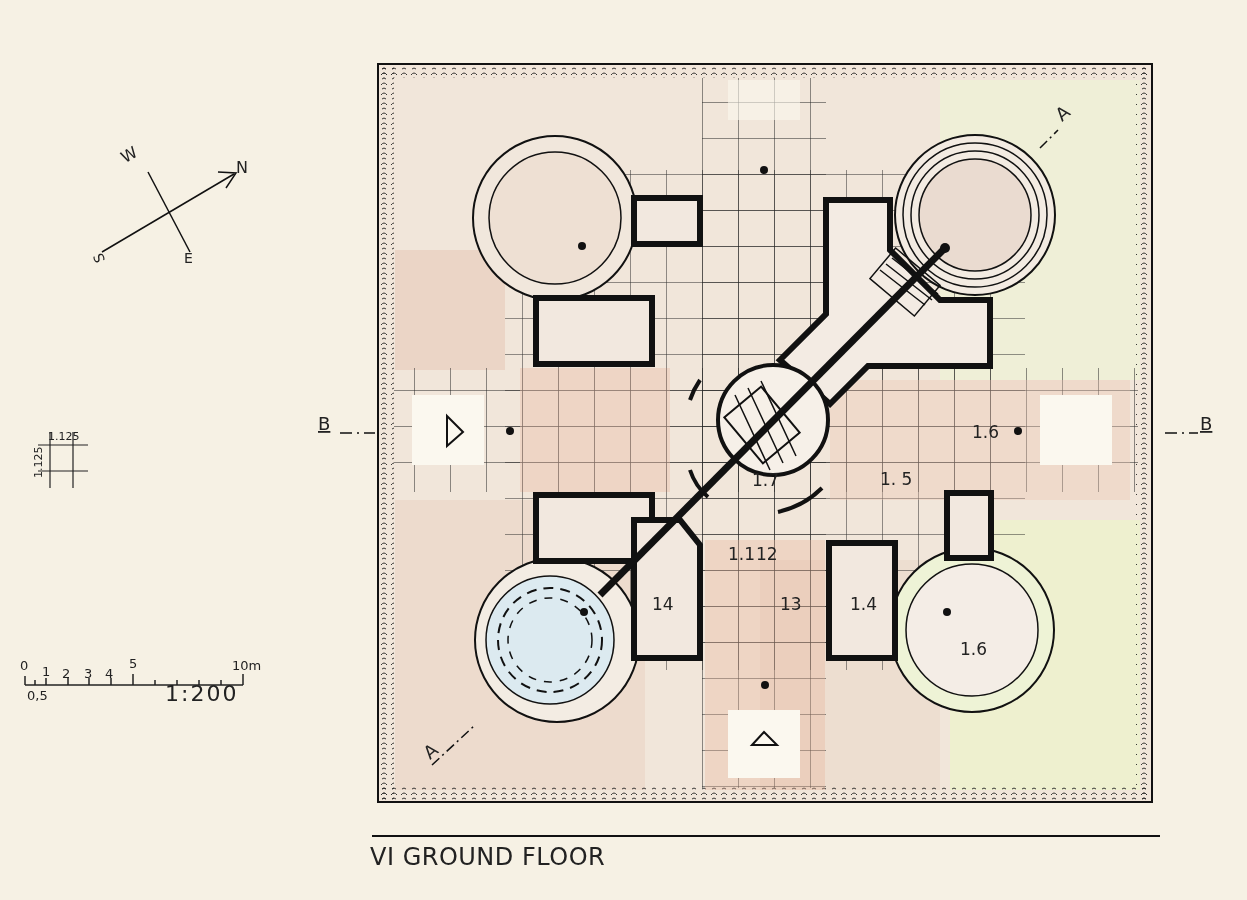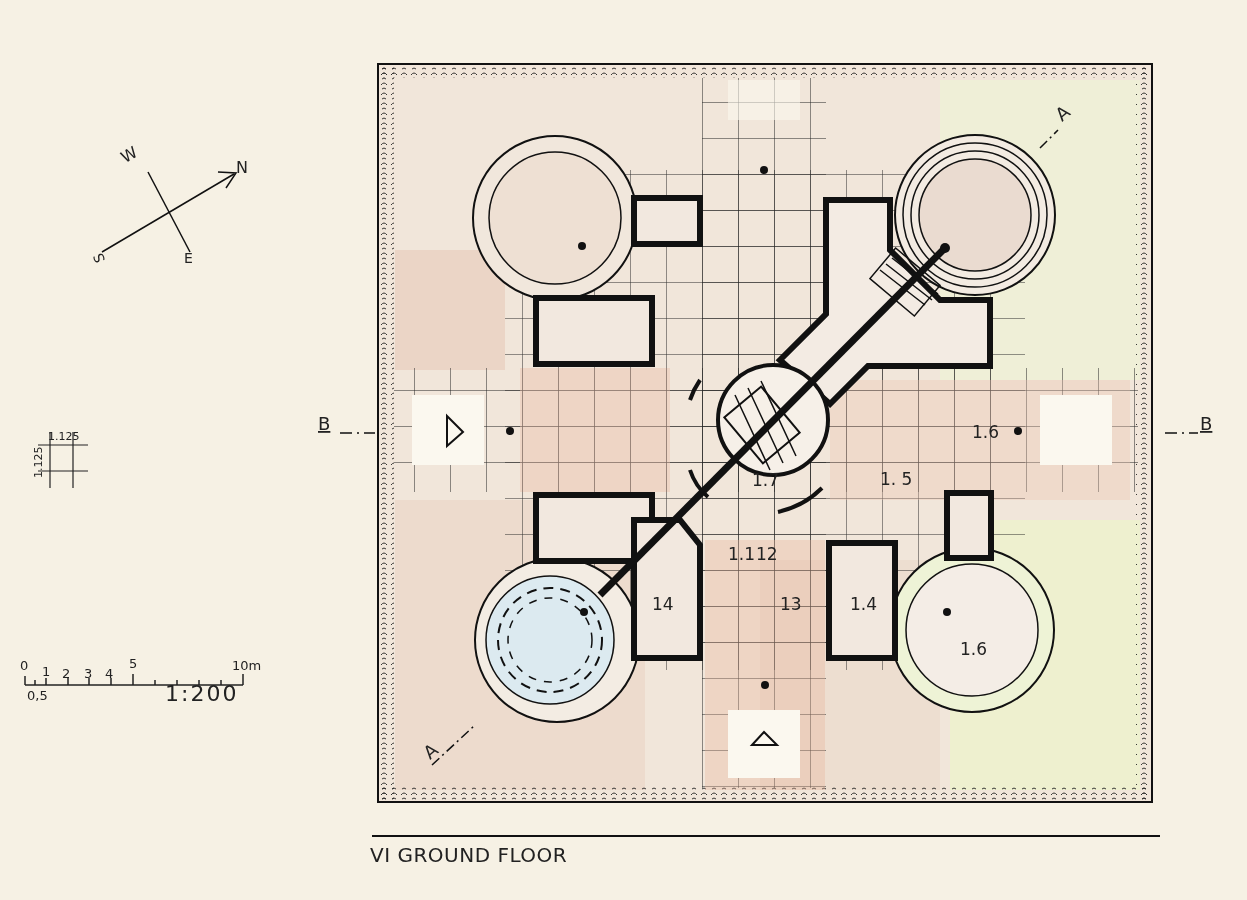--- a/index.html
+++ b/index.html
@@ -1,21 +1,21 @@
 <!DOCTYPE html>
 <html><head>
 <meta charset="utf-8">
 <style>
   html, body { margin:0; padding:0; }
   body { width:1247px; height:900px; background:#f6f1e4; position:relative; overflow:hidden;
          font-family:"Liberation Sans", sans-serif; color:#1a1a1a; }
   #sheet { position:absolute; left:0; top:0; width:1247px; height:900px; }
   .lbl { font-family:"DejaVu Sans", sans-serif; fill:#222; }
   .html-label { position:absolute; font-family:"DejaVu Sans", sans-serif; color:#222; letter-spacing:1px; }
-  #title { left:370px; top:843px; font-size:20px; letter-spacing:0.5px; }
+  #title { left:370px; top:843px; font-size:24px; letter-spacing:0.5px; }
   #scale-ratio { left:165px; top:681px; font-size:22px; letter-spacing:2px; }
 </style>
 </head>
 <body>
 
 <svg id="sheet" viewBox="0 0 1247 900" xmlns="http://www.w3.org/2000/svg">
   <defs>
     <pattern id="grid" x="378" y="66" width="36" height="36" patternUnits="userSpaceOnUse">
       <path d="M36 0 L0 0 0 36" fill="none" stroke="#222" stroke-width="1"></path>
     </pattern>

